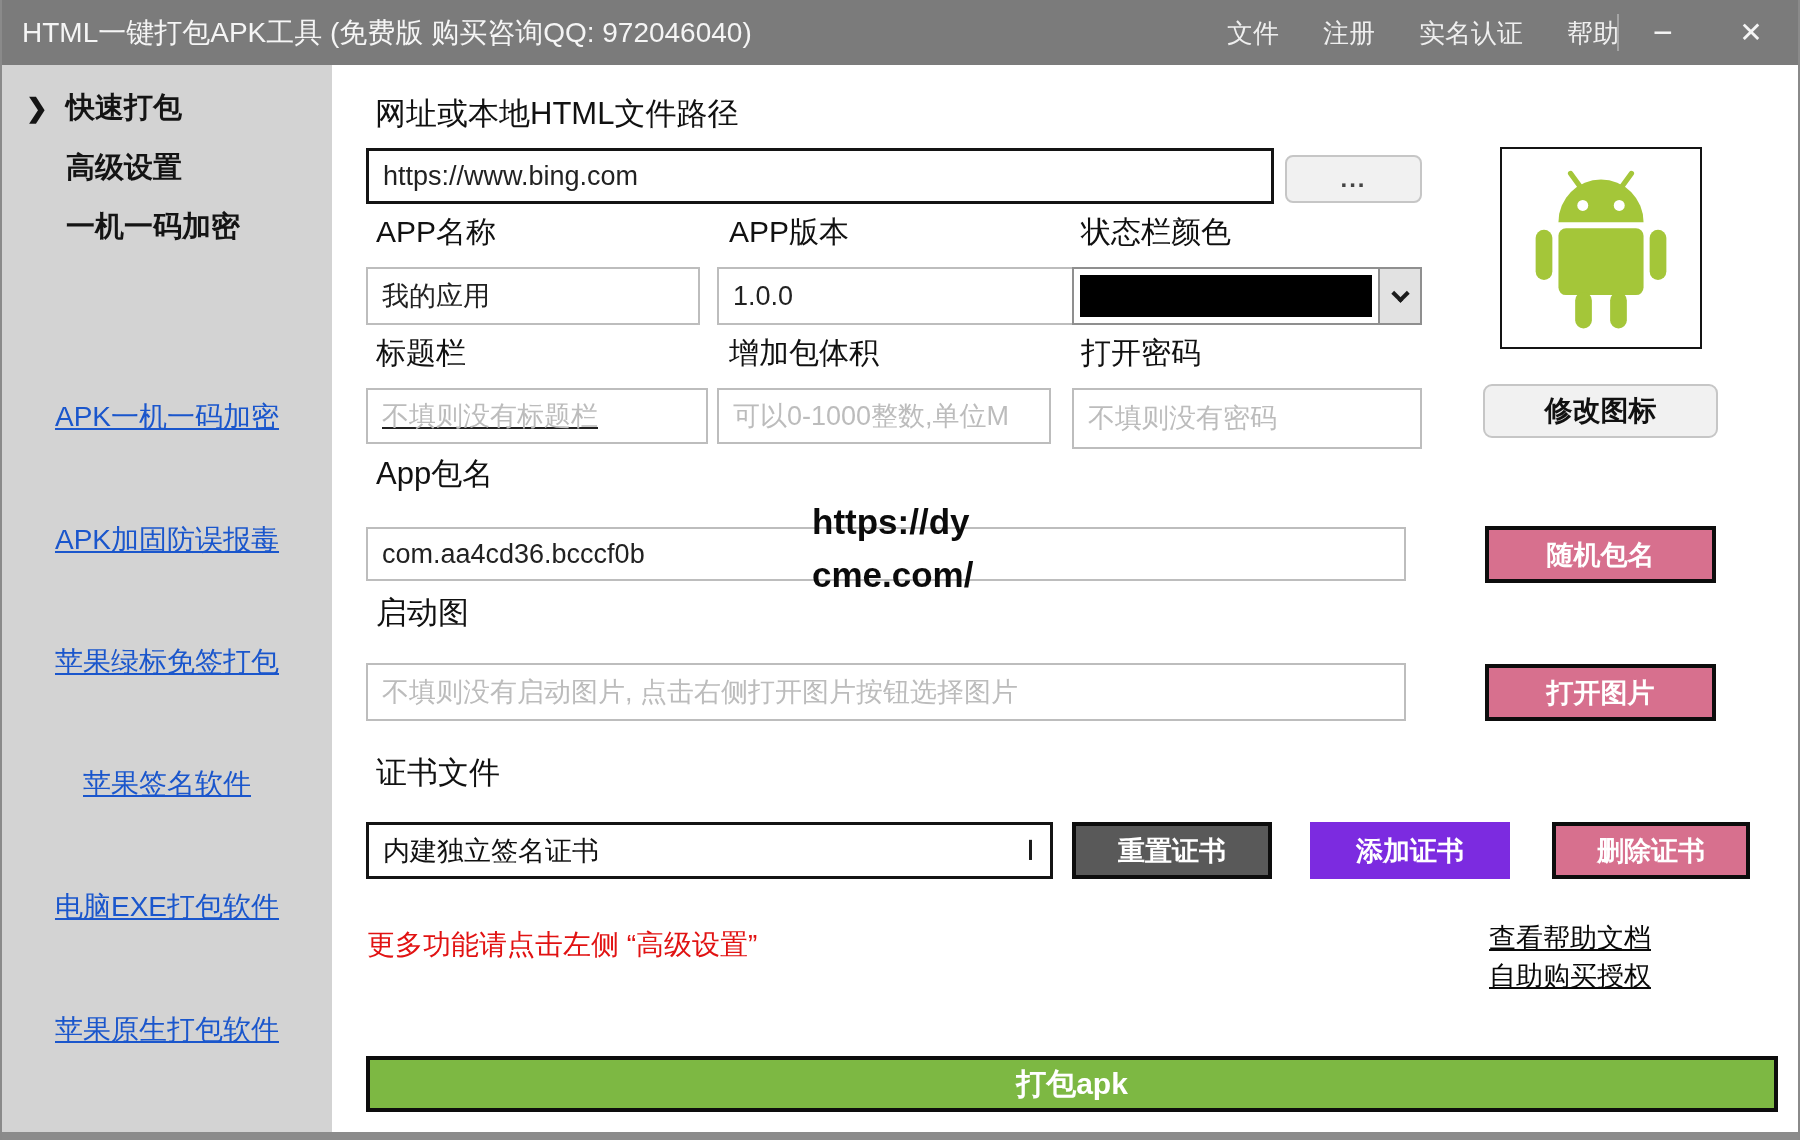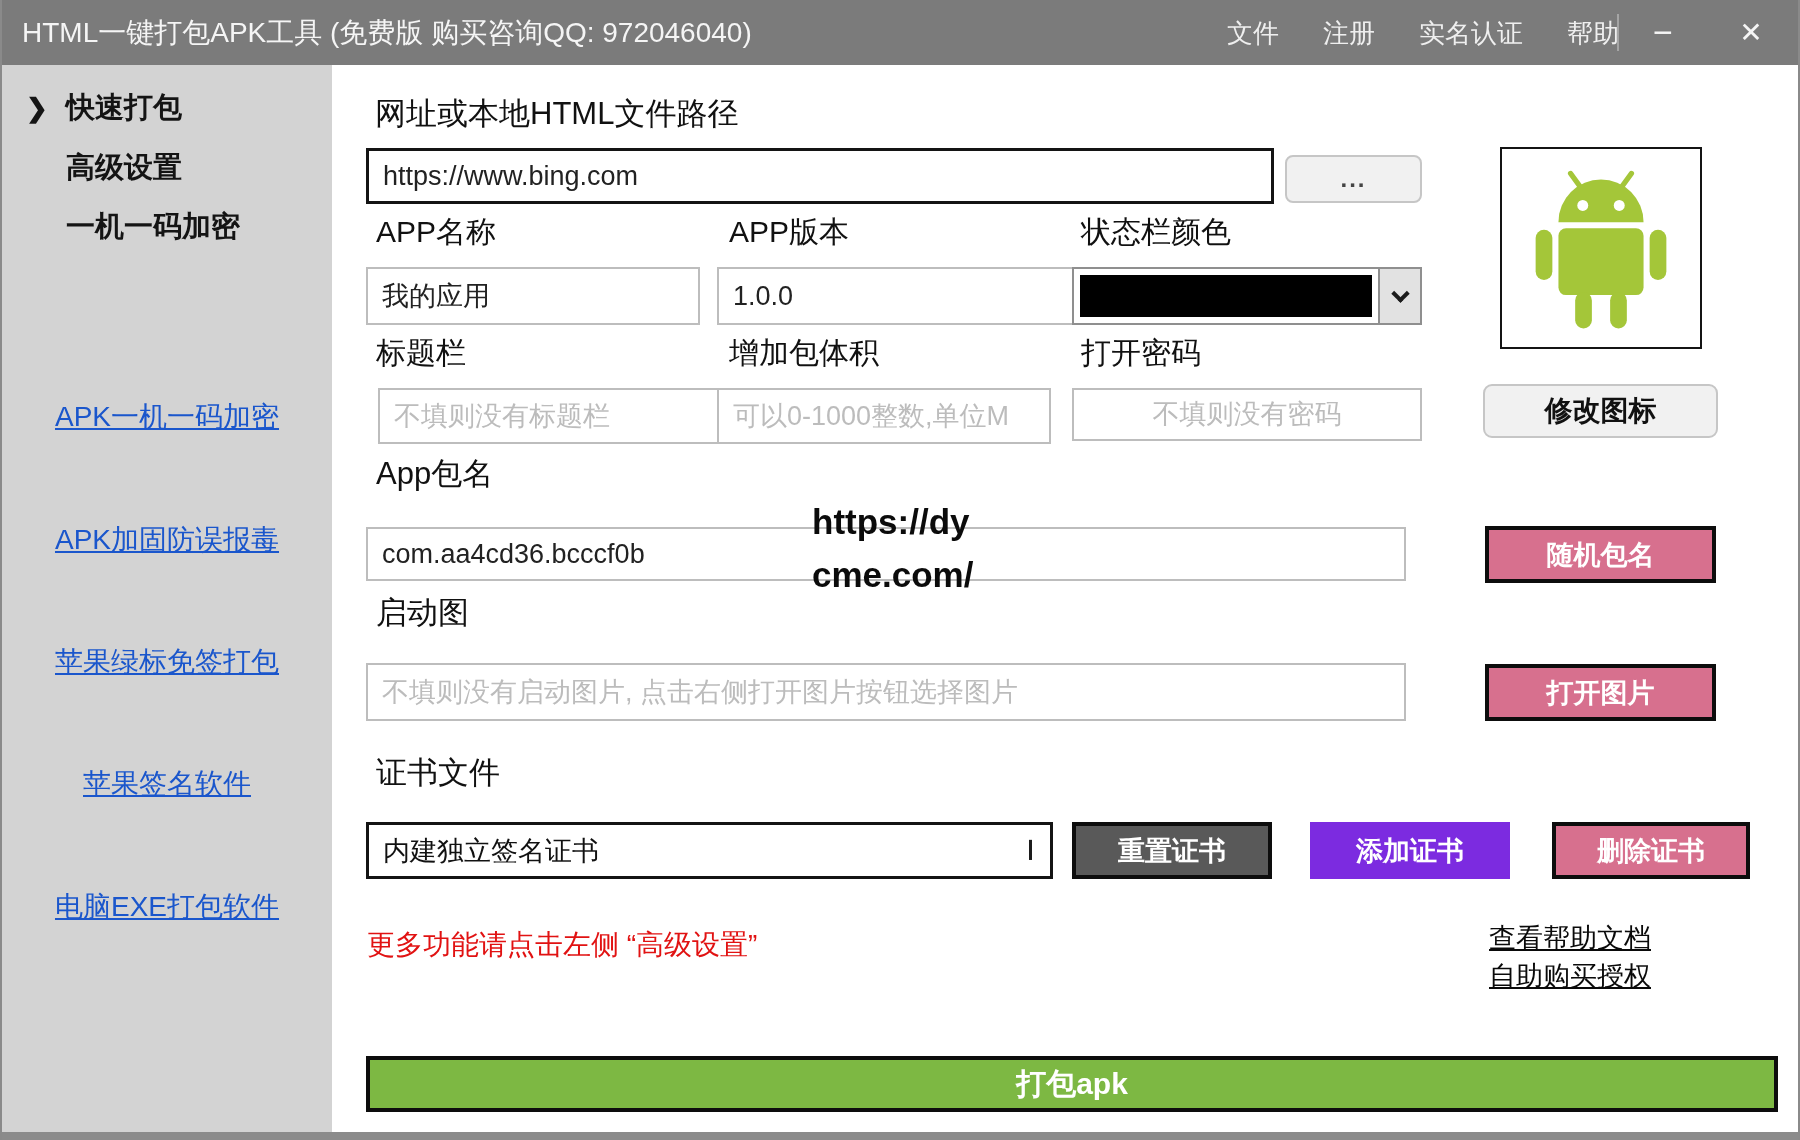--- a/index.html
+++ b/index.html
@@ -115,20 +115,21 @@
     </div>
     <div class="side-item" style="top:141px;">
       <span class="lbl">一机一码加密</span>
     </div>
 
     <a class="side-link" style="top:333px;">APK一机一码加密</a>
     <a class="side-link" style="top:456px;">APK加固防误报毒</a>
     <a class="side-link" style="top:700px;">苹果签名软件</a>
     <a class="side-link" style="top:578px;">苹果绿标免签打包</a>
     <a class="side-link" style="top:823px;">电脑EXE打包软件</a>
+    <a class="side-link" style="top:946px;">苹果原生打包软件</a>
   </div>
 
   <div class="main">
 
     <div class="flabel big-label" style="left:43px; top:28px;">网址或本地HTML文件路径</div>
     <input class="field dark-border" style="left: 34px; top: 83px; width: 908px; height: 56px;" value="https://www.bing.com">
     <div class="browse-btn">...</div>
 
     <div class="icon-box">
       <svg viewBox="0 0 100 110" width="152" height="168">
@@ -158,23 +159,23 @@
       <div class="color-swatch"></div>
       <div class="combo-arrow">
         <span class="chev"></span>
       </div>
     </div>
 
     <div class="flabel" style="left:44px; top:268px;">标题栏</div>
     <div class="flabel" style="left:397px; top:268px;">增加包体积</div>
     <div class="flabel" style="left:749px; top:268px;">打开密码</div>
 
-    <input class="field" style="left: 46px; top: 323px; width: 342px; height: 56px;" placeholder="不填则没有标题栏">
+    <input class="field" style="left: 34px; top: 323px; width: 342px; height: 56px; text-decoration: underline;" placeholder="不填则没有标题栏">
     <input class="field" style="left: 385px; top: 323px; width: 334px; height: 56px;" placeholder="可以0-1000整数,单位M">
-    <input class="field" style="left: 740px; top: 323px; width: 350px; height: 53px; text-align: center;" placeholder="不填则没有密码">
+    <input class="field" style="left: 740px; top: 323px; width: 350px; height: 61px;" placeholder="不填则没有密码">
 
     <div class="flabel big-label" style="left:44px; top:388px;">App包名</div>
     <input class="field" style="left: 34px; top: 462px; width: 1040px; height: 54px;" value="com.aa4cd36.bcccf0b">
     <div class="watermark">
       <div>https://dy</div>
       <div>cme.com/</div>
     </div>
     <div class="pink-btn" style="left:1153px; top:461px; width:231px; height:57px;">随机包名</div>
 
     <div class="flabel big-label" style="left:44px; top:527px;">启动图</div>

